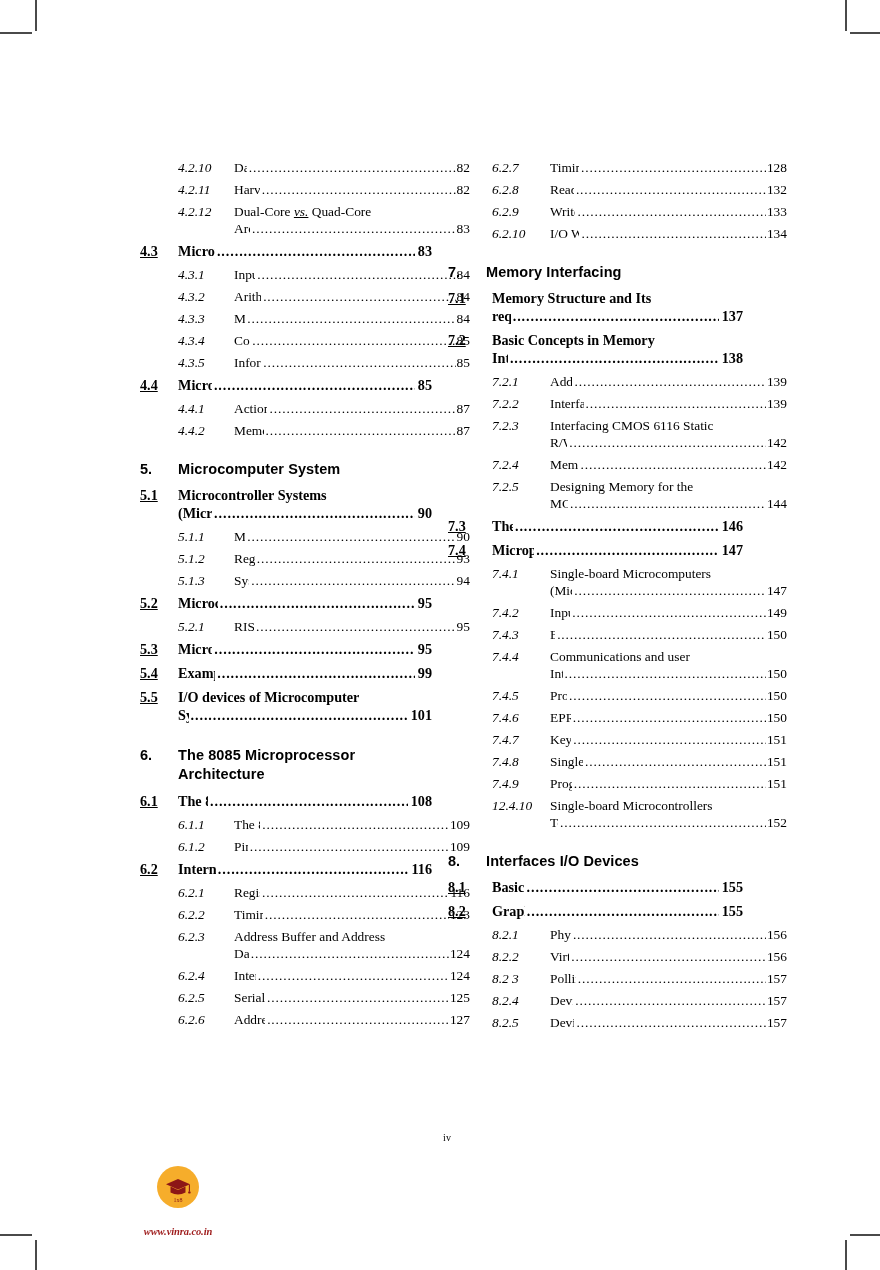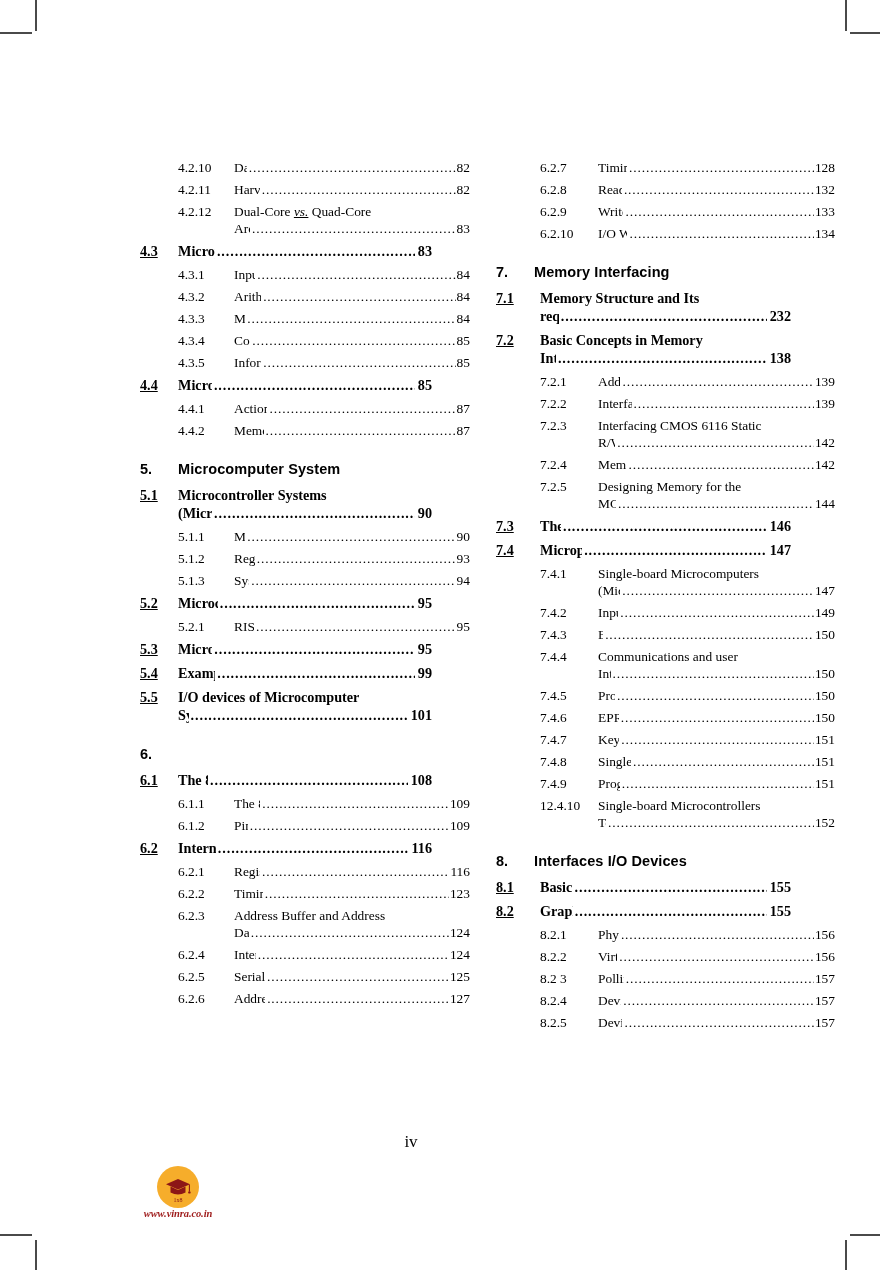--- a/index.html
+++ b/index.html
@@ -29,21 +29,21 @@
   .crop-br-v { left: 845px; top: 1240px; width: 2px;  height: 30px; }
 
   
   .columns {
     position: absolute;
     left: 0; top: 160px;
     width: 880px;
   }
   .col { position: absolute; top: 0; }
   .col-left  { left: 140px; width: 292px; }
-  .col-right { left: 448px; width: 295px; margin-left: 48px; }
+  .col-right { left: 448px; width: 295px; }
 
   
   .row {
     display: flex;
     align-items: baseline;
     width: 100%;
   }
   .num {
     flex: 0 0 auto;
     text-align: left;
@@ -102,41 +102,42 @@
   .sec .pg { padding-left: 2px; }
   .sec .line + .line { margin-top: 1px; }
 
   
   .sub {
     font-family: "Liberation Serif", serif;
     font-weight: normal;
     font-size: 13.4px;
     margin-bottom: 6px;
   }
-  .sub .num { flex: 0 0 56px; }
+  .sub .num { flex: 0 0 56px; font-style: italic; }
   .sub .line + .line { margin-top: 1px; }
 
   .col-left .sec .num  { flex: 0 0 38px; }
   .col-left .sub       { padding-left: 38px; }
   .col-left .sub .num  { flex: 0 0 56px; }
 
   .col-right .sec .num { flex: 0 0 44px; }
   .col-right .sub      { padding-left: 44px; }
   .col-right .sub .num { flex: 0 0 58px; }
 
   .ital { font-style: italic; text-decoration: underline; }
 
   
   .folio {
     position: absolute;
     left: 0; top: 1132px;
     width: 822px;
     text-align: center;
     font-family: "Liberation Serif", serif;
-    font-size: 17px;
+    font-size: 10px;
+    padding-left: 36px;
   }
   .logo-wrap {
     position: absolute;
     left: 128px;
     top: 1166px;
     width: 100px;
     text-align: center;
   }
   .logo-circle {
     width: 42px; height: 42px;
@@ -145,21 +146,21 @@
     background: #f6ad2b;
     position: relative;
     overflow: hidden;
   }
   .cap {
     position: absolute;
     left: 50%; top: 12px;
     transform: translateX(-50%);
   }
   .logo-text {
-    margin-top: 0;
+    margin-top: 18px;
     font-family: "Liberation Serif", serif;
     font-style: italic;
     font-weight: bold;
     font-size: 10.5px;
     color: #9e1b1b;
     letter-spacing: -0.1px;
   }
 </style>
 </head>
 <body>
@@ -395,20 +396,22 @@
             </div>
             <div class="line">
               <span class="label">System</span>
               <span class="leader">........................................................................................................................................................................................................</span>
               <span class="pg">101</span>
             </div>
           </div>
         </div>
         <div class="chapter two-line">
           <span class="num">6.</span>
+          <span class="title" style="white-space: pre-line;">The 8085 Microprocessor
+Architecture</span>
         </div>
         <div class="row sec">
           <span class="num">6.1</span>
           <div class="body-cell">
             <div class="line">
               <span class="label">The 8085 Architecture</span>
               <span class="leader">........................................................................................................................................................................................................</span>
               <span class="pg">108</span>
             </div>
           </div>
@@ -554,21 +557,21 @@
         </div>
         <div class="row sec">
           <span class="num">7.1</span>
           <div class="body-cell">
             <div class="line">
               <span class="label">Memory Structure and Its</span>
             </div>
             <div class="line">
               <span class="label">requirements</span>
               <span class="leader">........................................................................................................................................................................................................</span>
-              <span class="pg">232</span>
+              <span class="pg">137</span>
             </div>
           </div>
         </div>
         <div class="row sec">
           <span class="num">7.2</span>
           <div class="body-cell">
             <div class="line">
               <span class="label">Basic Concepts in Memory</span>
             </div>
             <div class="line">

